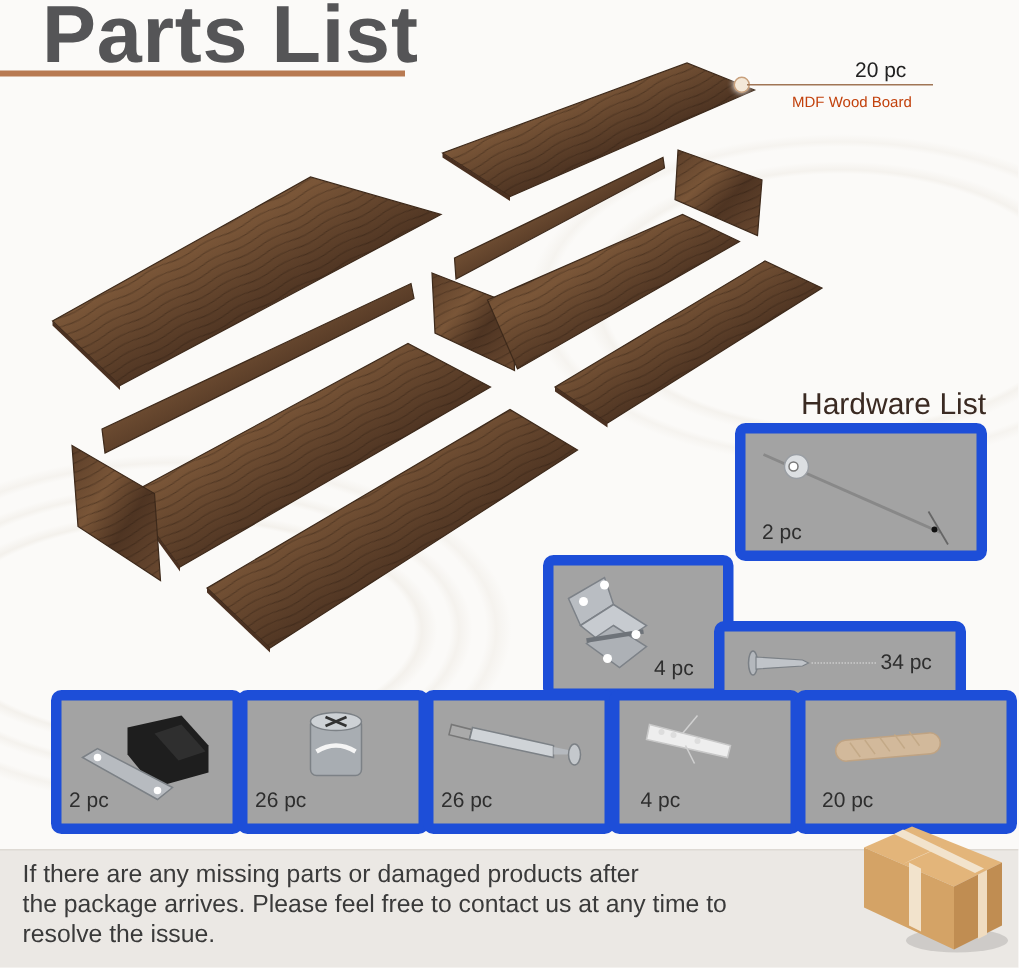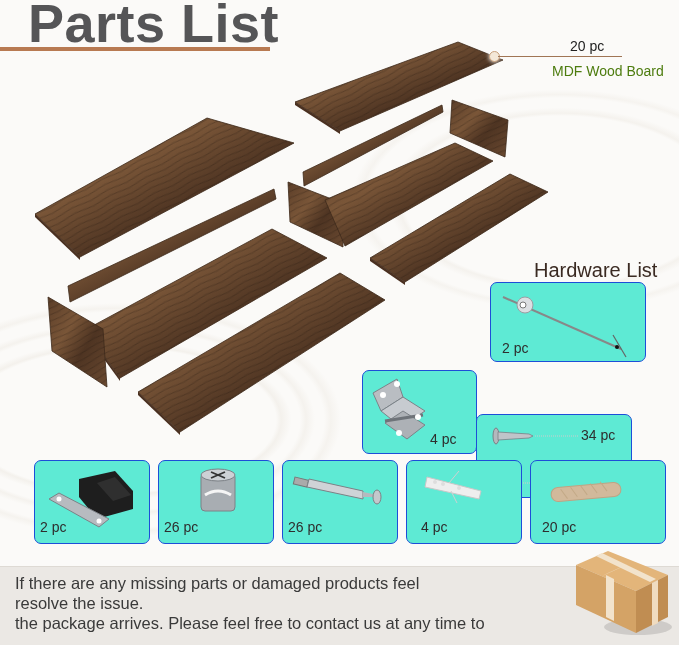--- a/index.html
+++ b/index.html
@@ -21,30 +21,30 @@
   .title {
     position:absolute; left:28px; top:-8px;
     font-size:54px; font-weight:bold; color:#555557; letter-spacing:0.5px;
   }
   .title-rule { position:absolute; left:0; top:47px; width:270px; height:4px; background:#b87a52; }
 
   .mdf-dot { position:absolute; left:489px; top:51px; width:9px; height:9px; border-radius:50%;
     background:#f4e8d8; border:1px solid #c8a07c; box-shadow:0 0 4px #fff; }
   .mdf-line { position:absolute; left:498px; top:56px; width:124px; height:1px; background:#a07555; }
   .mdf-count { position:absolute; left:570px; top:38px; font-size:14px; color:#222; }
-  .mdf-label { position:absolute; left:552px; top:63px; font-size:14px; color:#4d7c0f; }
+  .mdf-label { position:absolute; left:528px; top:63px; font-size:10px; color:#c2410c; }
 
   .boards { position:absolute; left:0; top:0; width:679px; height:460px; }
   .board-shape { fill:url(#woodgrad); stroke:#3e2a1b; stroke-width:0.8; }
   .board-edge { fill:#4a3020; }
 
   .hw-title { position:absolute; left:534px; top:259px; font-size:20px; color:#3a2a22; }
 
   .card {
-    position:absolute; background:#5eead4; border:1px solid #1d4ed8; border-radius:7px;
+    position:absolute; background:#a3a3a3; border:7px solid #1d4ed8; border-radius:7px;
   }
   .card .qty { position:absolute; font-size:14px; color:#2e2e2e; }
 
   .banner {
     position:absolute; left:0; top:566px; width:679px; height:79px;
     background:#ebe8e4; border-top:1px solid #dedad4;
   }
   .banner-text {
     position:absolute; left:15px; top:573px; width:560px;
     font-size:16.5px; line-height:20px; color:#3a3a3a;
@@ -224,23 +224,23 @@
 <div class="card" style="left:530px;top:460px;width:114px;height:82px;padding-left:20px;">
   <svg width="114" height="82" style="position:absolute;left:0;top:0;">
     <rect x="20" y="24" width="70" height="14" rx="7" fill="#d2b99b" stroke="#bfa383" transform="rotate(-5 55 31)"></rect>
     <path d="M30 26 l6 10 M40 25 l6 10 M50 24 l6 10 M60 23 l6 10 M70 22 l6 10" stroke="#c3a987" stroke-width="1" transform="rotate(-5 55 31)"></path>
   </svg>
   <span class="qty" style="left:11px;top:58px;">20 pc</span>
 </div>
 
 <div class="banner"></div>
 <div class="banner-text">
-  <div>If there are any missing parts or damaged products feel</div>
+  <div>If there are any missing parts or damaged products after</div>
+  <div>the package arrives. Please feel free to contact us at any time to</div>
   <div>resolve the issue.</div>
-  <div>the package arrives. Please feel free to contact us at any time to</div>
 </div>
 <svg class="box" width="110" height="95" viewBox="0 0 110 95">
   <ellipse cx="70" cy="82" rx="34" ry="8" fill="rgba(0,0,0,0.12)"></ellipse>
   <polygon points="8,20 40,6 100,30 68,46" fill="#e3b57a"></polygon>
   <polygon points="8,20 68,46 68,88 8,60" fill="#d4a366"></polygon>
   <polygon points="68,46 100,30 100,72 68,88" fill="#c08d52"></polygon>
   <polygon points="28,11 34,8 88,34 82,37" fill="#f2e3cc"></polygon>
   <polygon points="20,26 28,22 76,42 68,46" fill="#f2e3cc" opacity="0"></polygon>
   <polygon points="54,22 60,19 40,28 34,31" fill="#f2e3cc"></polygon>
   <polygon points="38,30 46,34 46,76 38,72" fill="#f2e3cc"></polygon>

